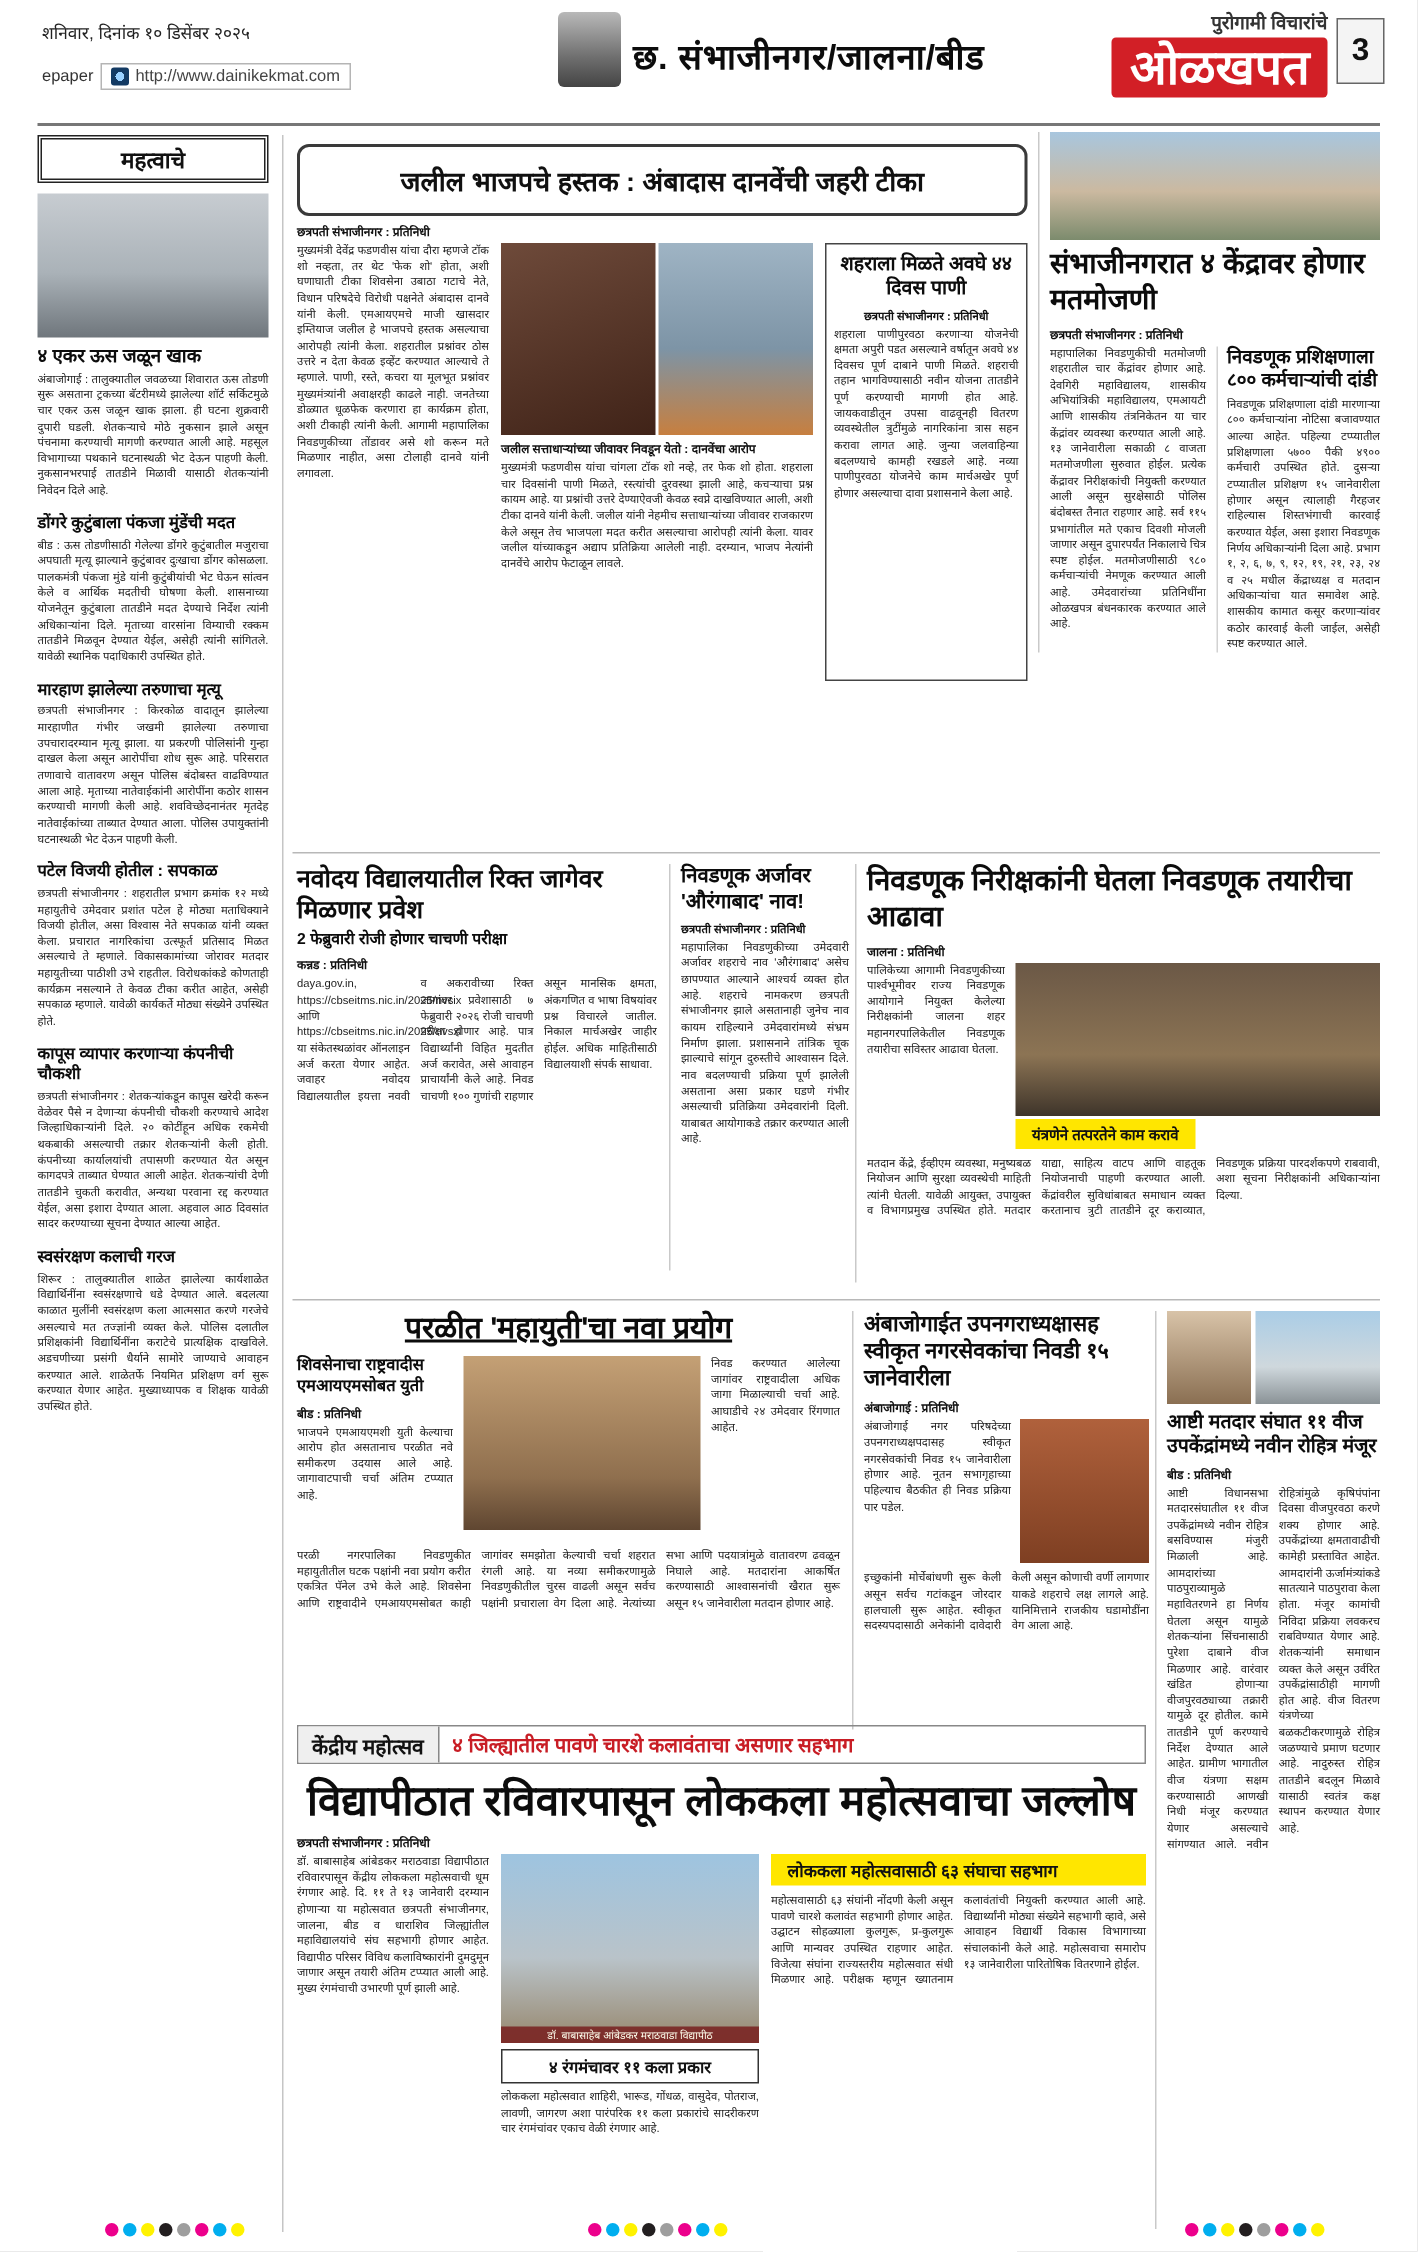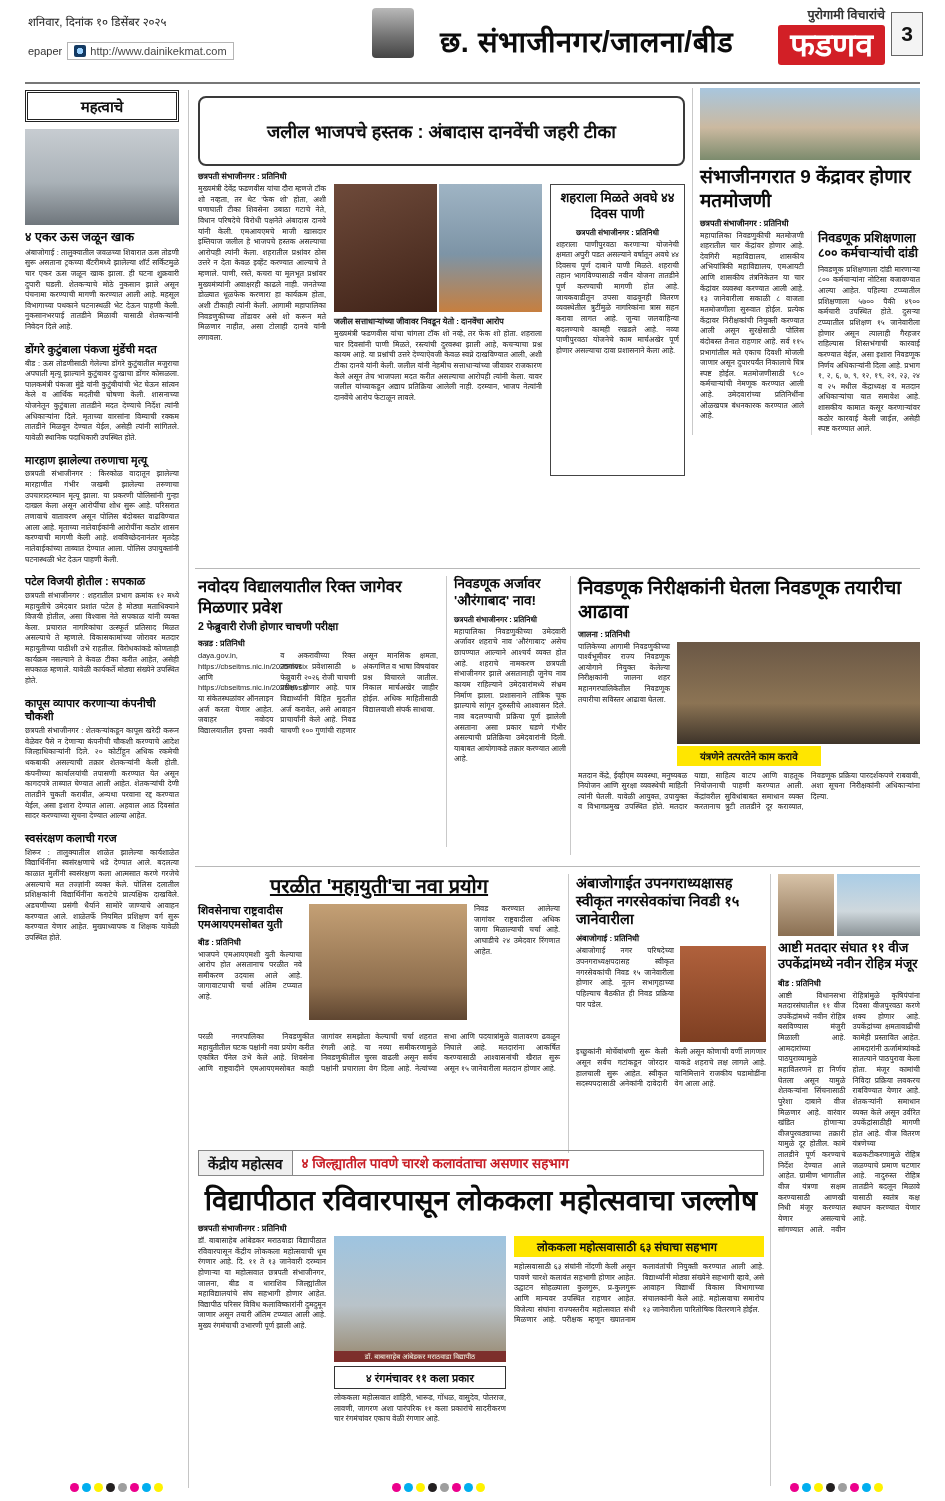--- a/index.html
+++ b/index.html
@@ -10,46 +10,46 @@
   .bs{font-size:7.5px;line-height:1.42;text-align:justify;color:#222;}
   .by{font-weight:bold;font-size:8px;margin:4px 0 3px;color:#111;}
   .cap{font-size:8px;font-weight:bold;margin:3px 0;color:#111;}
   .c2{column-count:2;column-gap:7px;}
   .c3{column-count:3;column-gap:7px;}
   .vline{border-left:1px solid #c9c9c9;padding-left:7px;box-sizing:border-box;}
   .hline{position:absolute;border-top:1px solid #b8b8b8;height:0;}
   .photo{position:relative;background:#9aa5ad;}
   .dot{width:9px;height:9px;border-radius:50%;display:inline-block;margin-right:3px;}
   .secbox{border:3px double #222;text-align:center;font-weight:800;font-size:15px;padding:3px 0;color:#111;background:#fff;}
-  .kickerbox{border:2px solid #3a3a3a;border-radius:8px;padding:21px 6px;text-align:center;font-size:18px;font-weight:800;margin-top:8px;color:#101010;}
+  .kickerbox{border:2px solid #3a3a3a;border-radius:8px;padding:10px 6px;text-align:center;font-size:18px;font-weight:800;margin-top:8px;color:#101010;}
   .waterbox{border:1.5px solid #444;padding:5px;height:100%;box-sizing:border-box;}
-  .yellow{background:#ffe600;font-weight:800;padding:3px 23px;color:#111;}
+  .yellow{background:#ffe600;font-weight:800;padding:3px 11px;color:#111;}
   .stagebox{border:1.5px solid #333;margin-top:4px;padding:3px;text-align:center;font-size:11px;font-weight:800;color:#111;}
   .flex{display:flex;}
 </style>
 </head>
 <body>
 
 <div class="page">
 
   <div class="abs" style="left:28px;top:14px;font-size:11.5px;color:#222;">शनिवार, दिनांक १० डिसेंबर २०२५</div>
   <div class="abs flex" style="left:28px;top:42px;align-items:center;gap:5px;">
     <span style="font-size:11px;color:#333;">epaper</span>
     <span class="flex" style="border:1px solid #b5b5b5;padding:2px 6px;align-items:center;gap:4px;">
       <span style="width:12px;height:12px;background:radial-gradient(circle,#9ad1ff 0 3px,#133a63 3px);border-radius:2px;display:inline-block;"></span>
       <span style="font-size:11px;color:#444;">http://www.dainikekmat.com</span>
     </span>
   </div>
 
   <div class="abs" style="left:372px;top:8px;width:42px;height:50px;border-radius:4px;background:linear-gradient(180deg,#b9b9b9,#6f6f6f 60%,#444);"></div>
-  <div class="abs hl" style="left:440px;top:24px;font-size:29px;letter-spacing:.5px;">छ. संभाजीनगर/जालना/बीड</div>
+  <div class="abs hl" style="left:422px;top:24px;font-size:23px;letter-spacing:.5px;">छ. संभाजीनगर/जालना/बीड</div>
 
   <div class="abs" style="right:60px;top:6px;text-align:right;">
     <div style="font-size:12.5px;font-weight:bold;color:#333;">पुरोगामी विचारांचे</div>
-    <div style="display:inline-block;background:#d21f26;color:#fff;font-size:32px;font-weight:900;line-height:40px;padding:0 12px;border-radius:3px;margin-top:2px;">फडणव</div>
+    <div style="display:inline-block;background:#d21f26;color:#fff;font-size:32px;font-weight:900;line-height:40px;padding:0 12px;border-radius:3px;margin-top:2px;">ओळखपत</div>
   </div>
   <div class="abs flex" style="right:22px;top:12px;width:30px;height:42px;border:1.5px solid #666;background:#f4f4f4;align-items:center;justify-content:center;font-size:21px;font-weight:bold;color:#111;">3</div>
 
   <div class="hline" style="left:25px;width:895px;top:82px;border-top:2px solid #777;"></div>
 
   <div class="abs" style="left:25px;top:90px;width:164px;height:1398px;border-right:1px solid #c5c5c5;padding-right:9px;box-sizing:border-box;">
     <div class="secbox">महत्वाचे</div>
     <div class="photo" style="margin-top:7px;height:96px;background:linear-gradient(180deg,#c7ccd1 0%,#aab2b8 55%,#6f767c 100%);"></div>
     <div class="hl" style="font-size:12.5px;margin:5px 0 2px;">४ एकर ऊस जळून खाक</div>
     <div class="bs">अंबाजोगाई : तालुक्यातील जवळच्या शिवारात ऊस तोडणी सुरू असताना ट्रकच्या बॅटरीमध्ये झालेल्या शॉर्ट सर्किटमुळे चार एकर ऊस जळून खाक झाला. ही घटना शुक्रवारी दुपारी घडली. शेतकऱ्याचे मोठे नुकसान झाले असून पंचनामा करण्याची मागणी करण्यात आली आहे. महसूल विभागाच्या पथकाने घटनास्थळी भेट देऊन पाहणी केली. नुकसानभरपाई तातडीने मिळावी यासाठी शेतकऱ्यांनी निवेदन दिले आहे.</div>
@@ -94,21 +94,21 @@
           <div class="hl" style="font-size:13px;text-align:center;">शहराला मिळते अवघे ४४ दिवस पाणी</div>
           <div class="by" style="text-align:center;font-size:7.5px;">छत्रपती संभाजीनगर : प्रतिनिधी</div>
           <div class="bs">शहराला पाणीपुरवठा करणाऱ्या योजनेची क्षमता अपुरी पडत असल्याने वर्षातून अवघे ४४ दिवसच पूर्ण दाबाने पाणी मिळते. शहराची तहान भागविण्यासाठी नवीन योजना तातडीने पूर्ण करण्याची मागणी होत आहे. जायकवाडीतून उपसा वाढवूनही वितरण व्यवस्थेतील त्रुटींमुळे नागरिकांना त्रास सहन करावा लागत आहे. जुन्या जलवाहिन्या बदलण्याचे कामही रखडले आहे. नव्या पाणीपुरवठा योजनेचे काम मार्चअखेर पूर्ण होणार असल्याचा दावा प्रशासनाने केला आहे.</div>
         </div>
       </div>
     </div>
   </div>
 
   <div class="abs vline" style="left:692px;top:88px;width:228px;">
     <div class="photo" style="height:72px;background:linear-gradient(180deg,#a8c6de 0%,#cbb9a0 55%,#7c8b6d 100%);"></div>
-    <div class="hl" style="font-size:19px;margin-top:5px;">संभाजीनगरात 9 केंद्रावर होणार मतमोजणी</div>
+    <div class="hl" style="font-size:19px;margin-top:5px;">संभाजीनगरात ४ केंद्रावर होणार मतमोजणी</div>
     <div class="by">छत्रपती संभाजीनगर : प्रतिनिधी</div>
     <div class="flex" style="gap:7px;">
       <div class="bs" style="width:104px;">महापालिका निवडणुकीची मतमोजणी शहरातील चार केंद्रांवर होणार आहे. देवगिरी महाविद्यालय, शासकीय अभियांत्रिकी महाविद्यालय, एमआयटी आणि शासकीय तंत्रनिकेतन या चार केंद्रांवर व्यवस्था करण्यात आली आहे. १३ जानेवारीला सकाळी ८ वाजता मतमोजणीला सुरुवात होईल. प्रत्येक केंद्रावर निरीक्षकांची नियुक्ती करण्यात आली असून सुरक्षेसाठी पोलिस बंदोबस्त तैनात राहणार आहे. सर्व ११५ प्रभागांतील मते एकाच दिवशी मोजली जाणार असून दुपारपर्यंत निकालाचे चित्र स्पष्ट होईल. मतमोजणीसाठी ९८० कर्मचाऱ्यांची नेमणूक करण्यात आली आहे. उमेदवारांच्या प्रतिनिधींना ओळखपत्र बंधनकारक करण्यात आले आहे.</div>
       <div style="flex:1;border-left:1px solid #d2d2d2;padding-left:6px;">
         <div class="hl" style="font-size:12.5px;">निवडणूक प्रशिक्षणाला ८०० कर्मचाऱ्यांची दांडी</div>
         <div class="bs" style="margin-top:3px;">निवडणूक प्रशिक्षणाला दांडी मारणाऱ्या ८०० कर्मचाऱ्यांना नोटिसा बजावण्यात आल्या आहेत. पहिल्या टप्प्यातील प्रशिक्षणाला ५७०० पैकी ४९०० कर्मचारी उपस्थित होते. दुसऱ्या टप्प्यातील प्रशिक्षण १५ जानेवारीला होणार असून त्यालाही गैरहजर राहिल्यास शिस्तभंगाची कारवाई करण्यात येईल, असा इशारा निवडणूक निर्णय अधिकाऱ्यांनी दिला आहे. प्रभाग १, २, ६, ७, ९, १२, १९, २१, २३, २४ व २५ मधील केंद्राध्यक्ष व मतदान अधिकाऱ्यांचा यात समावेश आहे. शासकीय कामात कसूर करणाऱ्यांवर कठोर कारवाई केली जाईल, असेही स्पष्ट करण्यात आले.</div>
       </div>
     </div>
   </div>
 

